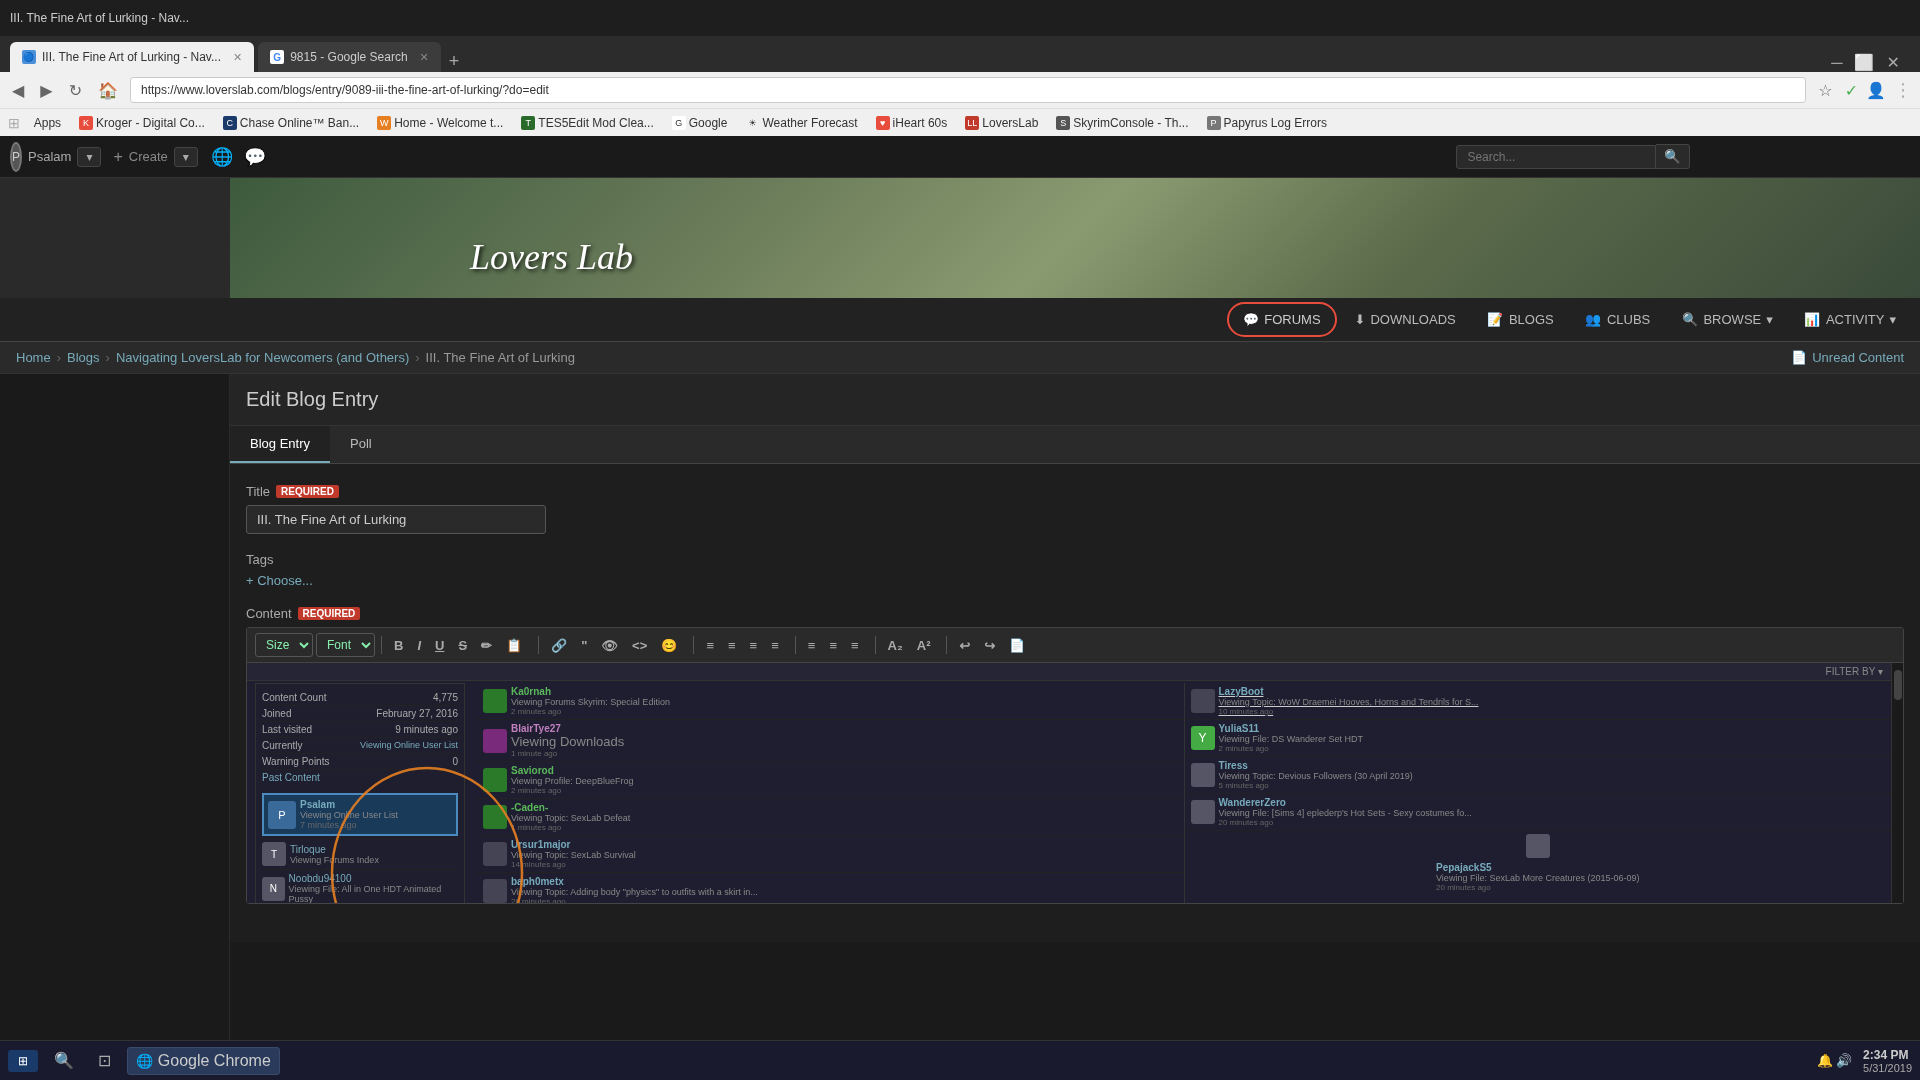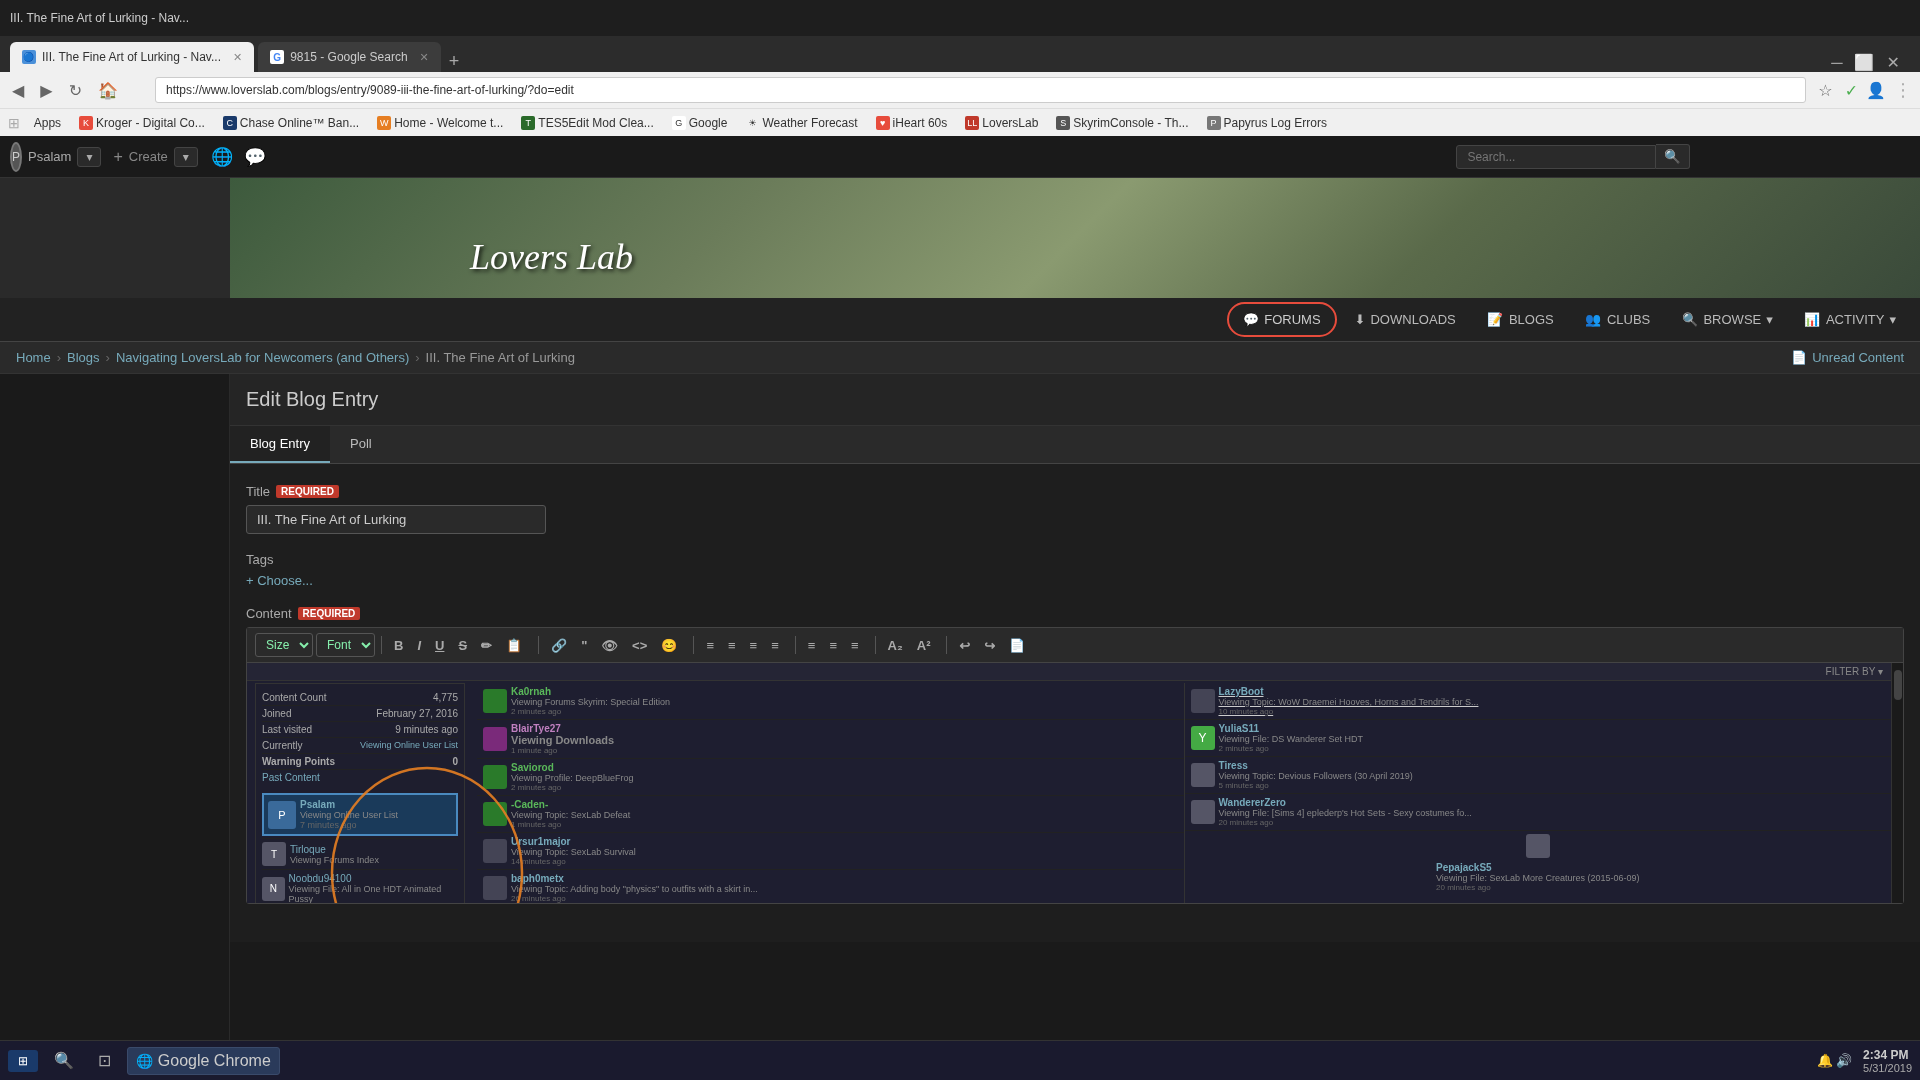--- a/index.html
+++ b/index.html
@@ -10,21 +10,21 @@
     .title-bar { background: #1e1e1e; display: flex; align-items: center; padding: 8px 10px; gap: 8px; height: 36px; }
     .tab-bar { background: #2c2c2c; display: flex; align-items: flex-end; padding: 0 10px; height: 36px; }
     .tab { background: #3c3c3c; border-radius: 6px 6px 0 0; padding: 0 12px; height: 30px; display: flex; align-items: center; gap: 6px; font-size: 12px; color: #ccc; }
     .tab.active { background: #f0f0f0; color: #333; }
     .tab-favicon { width: 14px; height: 14px; background: #888; border-radius: 2px; font-size: 9px; display: flex; align-items: center; justify-content: center; }
     .tab-close { margin-left: 6px; color: #888; cursor: pointer; font-size: 11px; }
     .tab-new { background: none; border: none; color: #aaa; font-size: 18px; padding: 0 8px; cursor: pointer; }
 
     .address-bar-row { background: #f0f0f0; display: flex; align-items: center; padding: 4px 8px; gap: 8px; height: 36px; }
     .nav-btn { background: none; border: none; color: #666; font-size: 16px; cursor: pointer; padding: 0 4px; }
-    .address-bar { flex: 1; background: white; border: 1px solid #ccc; border-radius: 3px; padding: 3px 10px; font-size: 12px; color: #333; height: 26px; margin-left: 25px; }
+    .address-bar { flex: 1; background: white; border: 1px solid #ccc; border-radius: 3px; padding: 3px 10px; font-size: 12px; color: #333; height: 26px; }
     .bookmarks-bar { background: #f0f0f0; border-top: 1px solid #ddd; display: flex; align-items: center; padding: 2px 8px; gap: 10px; height: 28px; font-size: 12px; color: #333; }
     .bookmark-item { display: flex; align-items: center; gap: 3px; cursor: pointer; white-space: nowrap; padding: 2px 4px; }
     .bk-icon { width: 14px; height: 14px; border-radius: 2px; display: inline-flex; align-items: center; justify-content: center; font-size: 9px; }
 
     
     .site-wrapper { background: #1a1a1a; }
 
     
     .site-header { position: relative; }
     .header-bg { width: 100%; height: 120px; background: linear-gradient(to bottom, #3a4a3a, #5a6a4a, #4a5a3a, #2a3a2a); overflow: hidden; position: relative; display: flex; }
@@ -358,21 +358,21 @@
                     <span>February 27, 2016</span>
                   </div>
                   <div style="display:flex;justify-content:space-between;padding:2px 0;border-bottom:1px solid #222;">
                     <span>Last visited</span>
                     <span>9 minutes ago</span>
                   </div>
                   <div style="display:flex;justify-content:space-between;padding:2px 0;border-bottom:1px solid #222;">
                     <span>Currently</span>
                     <span style="color:#7ab;font-size:9px;">Viewing Online User List</span>
                   </div>
-                  <div style="display:flex;justify-content:space-between;padding:2px 0;border-bottom:1px solid #222;font-weight:bold;">
+                  <div style="display:flex;justify-content:space-between;padding:2px 0;border-bottom:1px solid #222;">
                     <span>Warning Points</span>
                     <span>0</span>
                   </div>
                   <div style="padding:2px 0;color:#7ab;cursor:pointer;">
                     <span>Past Content</span>
                   </div>
 
                   <div style="background:#1a3a5a;border:2px solid #4a8abf;padding:4px;margin-top:8px;display:flex;align-items:center;gap:4px;">
                     <div style="width:28px;height:28px;background:#3a6a9a;border-radius:3px;display:flex;align-items:center;justify-content:center;font-size:11px;color:white;">P</div>
                     <div>
@@ -408,21 +408,21 @@
                         <div>
                           <div style="color:#5ab85a;font-size:10px;font-weight:bold;">Ka0rnah</div>
                           <div style="color:#888;font-size:9px;">Viewing Forums Skyrim: Special Edition</div>
                           <div style="color:#666;font-size:8px;">2 minutes ago</div>
                         </div>
                       </div>
                       <div style="padding:3px 6px;border-bottom:1px solid #222;display:flex;gap:4px;align-items:center;">
                         <div style="width:24px;height:24px;background:#7a2a7a;border-radius:3px;"></div>
                         <div>
                           <div style="color:#c080c0;font-size:10px;font-weight:bold;">BlairTye27</div>
-                          <div style="color:#888;font-size:11px;font-weight:bold;">Viewing Downloads</div>
+                          <div style="color:#888;font-size:13px;">Viewing Downloads</div>
                           <div style="color:#666;font-size:8px;">1 minute ago</div>
                         </div>
                       </div>
                       <div style="padding:3px 6px;border-bottom:1px solid #222;display:flex;gap:4px;align-items:center;">
                         <div style="width:24px;height:24px;background:#2a7a2a;border-radius:3px;"></div>
                         <div>
                           <div style="color:#5ab85a;font-size:10px;font-weight:bold;">Saviorod</div>
                           <div style="color:#888;font-size:9px;">Viewing Profile: DeepBlueFrog</div>
                           <div style="color:#666;font-size:8px;">2 minutes ago</div>
                         </div>

